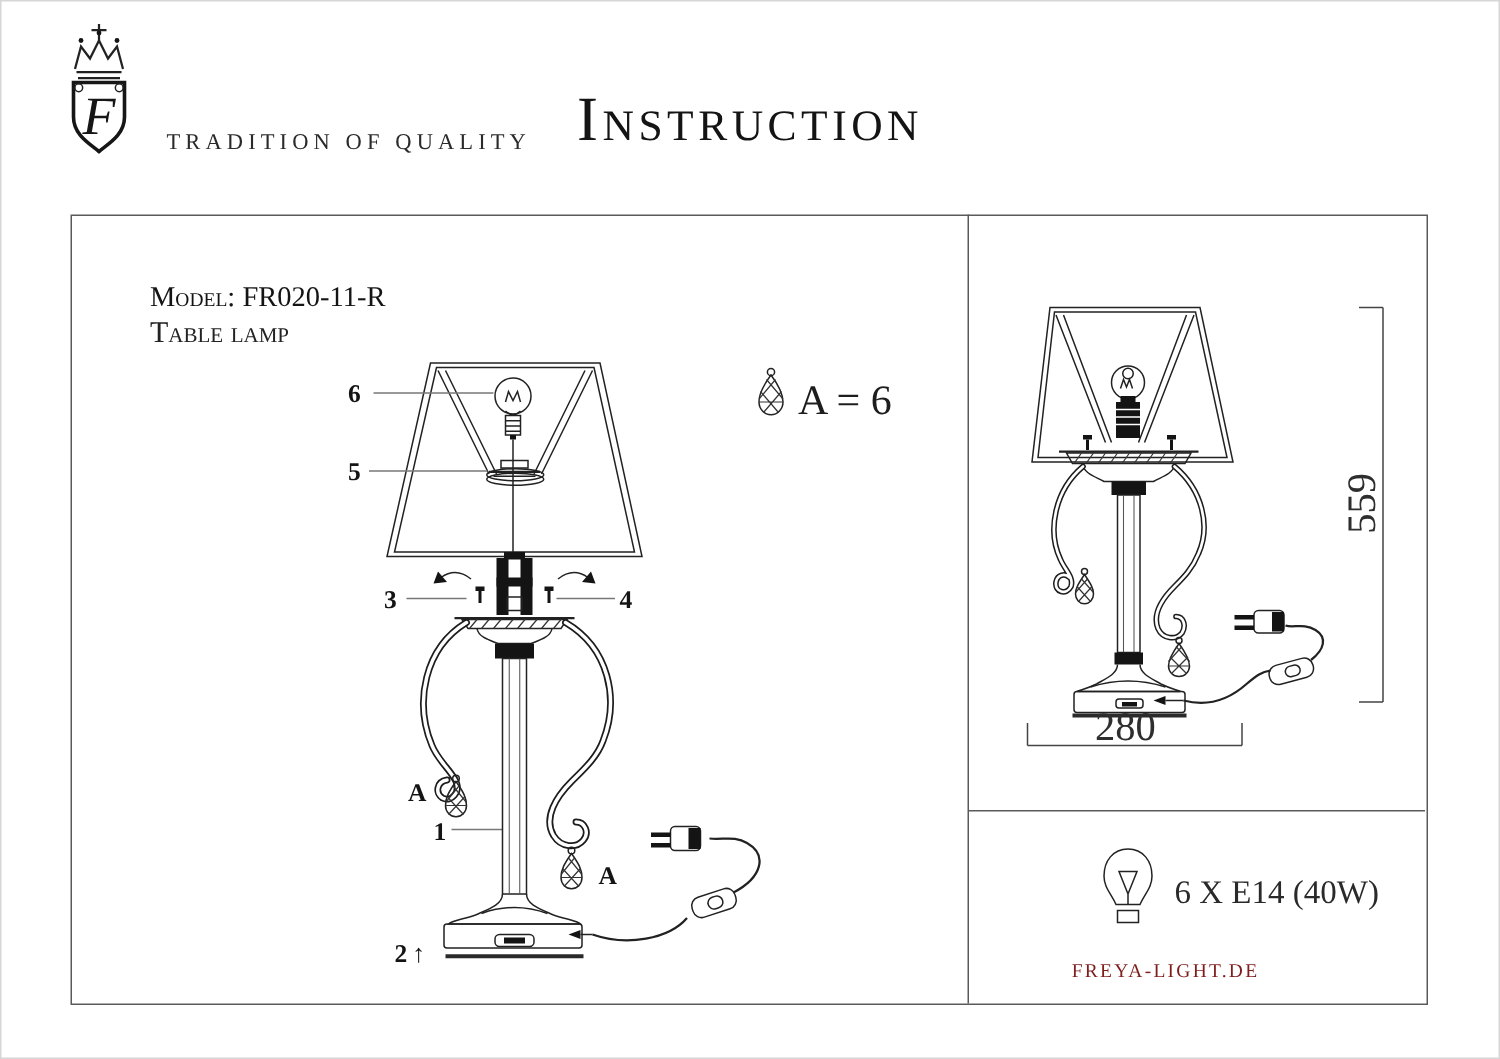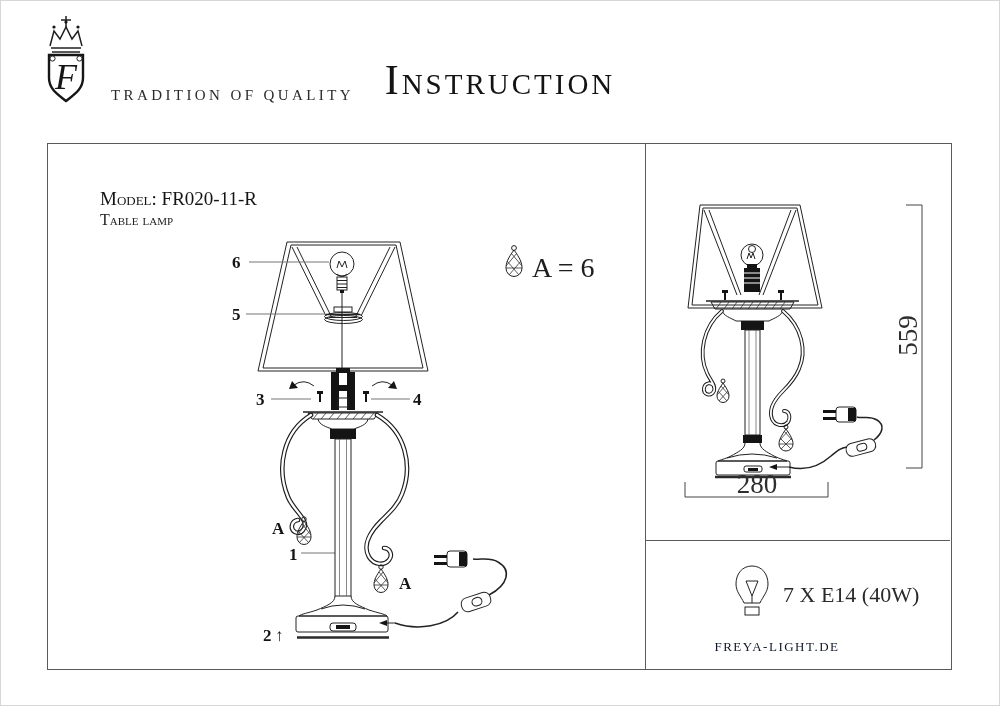--- a/index.html
+++ b/index.html
@@ -22,29 +22,29 @@
     position:absolute;left:300px;top:56px;width:400px;text-align:center;
     font-size:42px;font-variant:small-caps;letter-spacing:3px;color:#141414;
   }
   
   .frame{position:absolute;left:47px;top:143px;width:903px;height:525px;border:1px solid #5a5a5a;}
   .vdiv{position:absolute;left:645px;top:143px;height:526px;border-left:1px solid #5a5a5a;}
   .hdiv{position:absolute;left:646px;top:540px;width:304px;border-top:1px solid #5a5a5a;}
   
   .model-line{position:absolute;left:100px;top:188px;font-size:19px;color:#141414;}
   .model-label{font-weight:normal;font-variant:small-caps;}
-  .model-type{position:absolute;left:100px;top:211px;font-size:16px;font-variant:small-caps;color:#222;}
+  .model-type{position:absolute;left:100px;top:211px;font-size:20px;font-variant:small-caps;color:#222;}
   
   .lbl{position:absolute;font-size:17px;font-weight:bold;color:#141414;line-height:1;}
   .dim{position:absolute;font-size:27px;color:#2e2e2e;line-height:1;white-space:nowrap;}
   .legend-text{position:absolute;left:532px;top:252px;font-size:28px;color:#1d1d1d;}
   .spec-text{position:absolute;left:783px;top:582px;font-size:22px;color:#2a2a2a;}
   .footer-text{
     position:absolute;left:645px;top:639px;width:264px;text-align:center;
-    font-size:13px;letter-spacing:1.5px;color:#0f172a;
+    font-size:13px;letter-spacing:1.5px;color:#7f1d1d;
   }
   svg .ln{fill:none;stroke:#222;stroke-width:1;}
   svg .ln15{fill:none;stroke:#222;stroke-width:1.5;}
   svg .gray{fill:none;stroke:#777;stroke-width:1.1;}
   svg .blk{fill:#141414;stroke:none;}
   svg .scroll-o{fill:none;stroke:#1d1d1d;stroke-width:4.6;stroke-linecap:round;}
   svg .scroll-i{fill:none;stroke:#ffffff;stroke-width:2.3;stroke-linecap:round;}
   svg .scroll2-o{fill:none;stroke:#1d1d1d;stroke-width:3.8;stroke-linecap:round;}
   svg .scroll2-i{fill:none;stroke:#ffffff;stroke-width:1.8;stroke-linecap:round;}
   svg .thick{fill:none;stroke:#2a2a2a;stroke-width:2.6;}
@@ -297,18 +297,18 @@
   <span class="lbl" style="left:232px;top:254px">6</span>
   <span class="lbl" style="left:232px;top:306px">5</span>
   <span class="lbl" style="left:256px;top:391px">3</span>
   <span class="lbl" style="left:413px;top:391px">4</span>
   <span class="lbl" style="left:272px;top:520px">A</span>
   <span class="lbl" style="left:289px;top:546px">1</span>
   <span class="lbl" style="left:399px;top:575px">A</span>
   <span class="lbl" style="left:263px;top:627px"><span>2</span> <span>↑</span></span>
 
   <span class="dim" style="left:888px;top:322px;transform:rotate(-90deg)">559</span>
-  <span class="dim" style="left:730px;top:471px;width:54px;text-align:center">280</span>
-
-  <span class="spec-text">7 X E14 (40W)</span>
+  <span class="dim" style="left:730px;top:471px;width:54px;">280</span>
+
+  <span class="spec-text">6 X E14 (40W)</span>
   <span class="footer-text">FREYA-LIGHT.DE</span>
 
 </div>
 
 </body></html>

